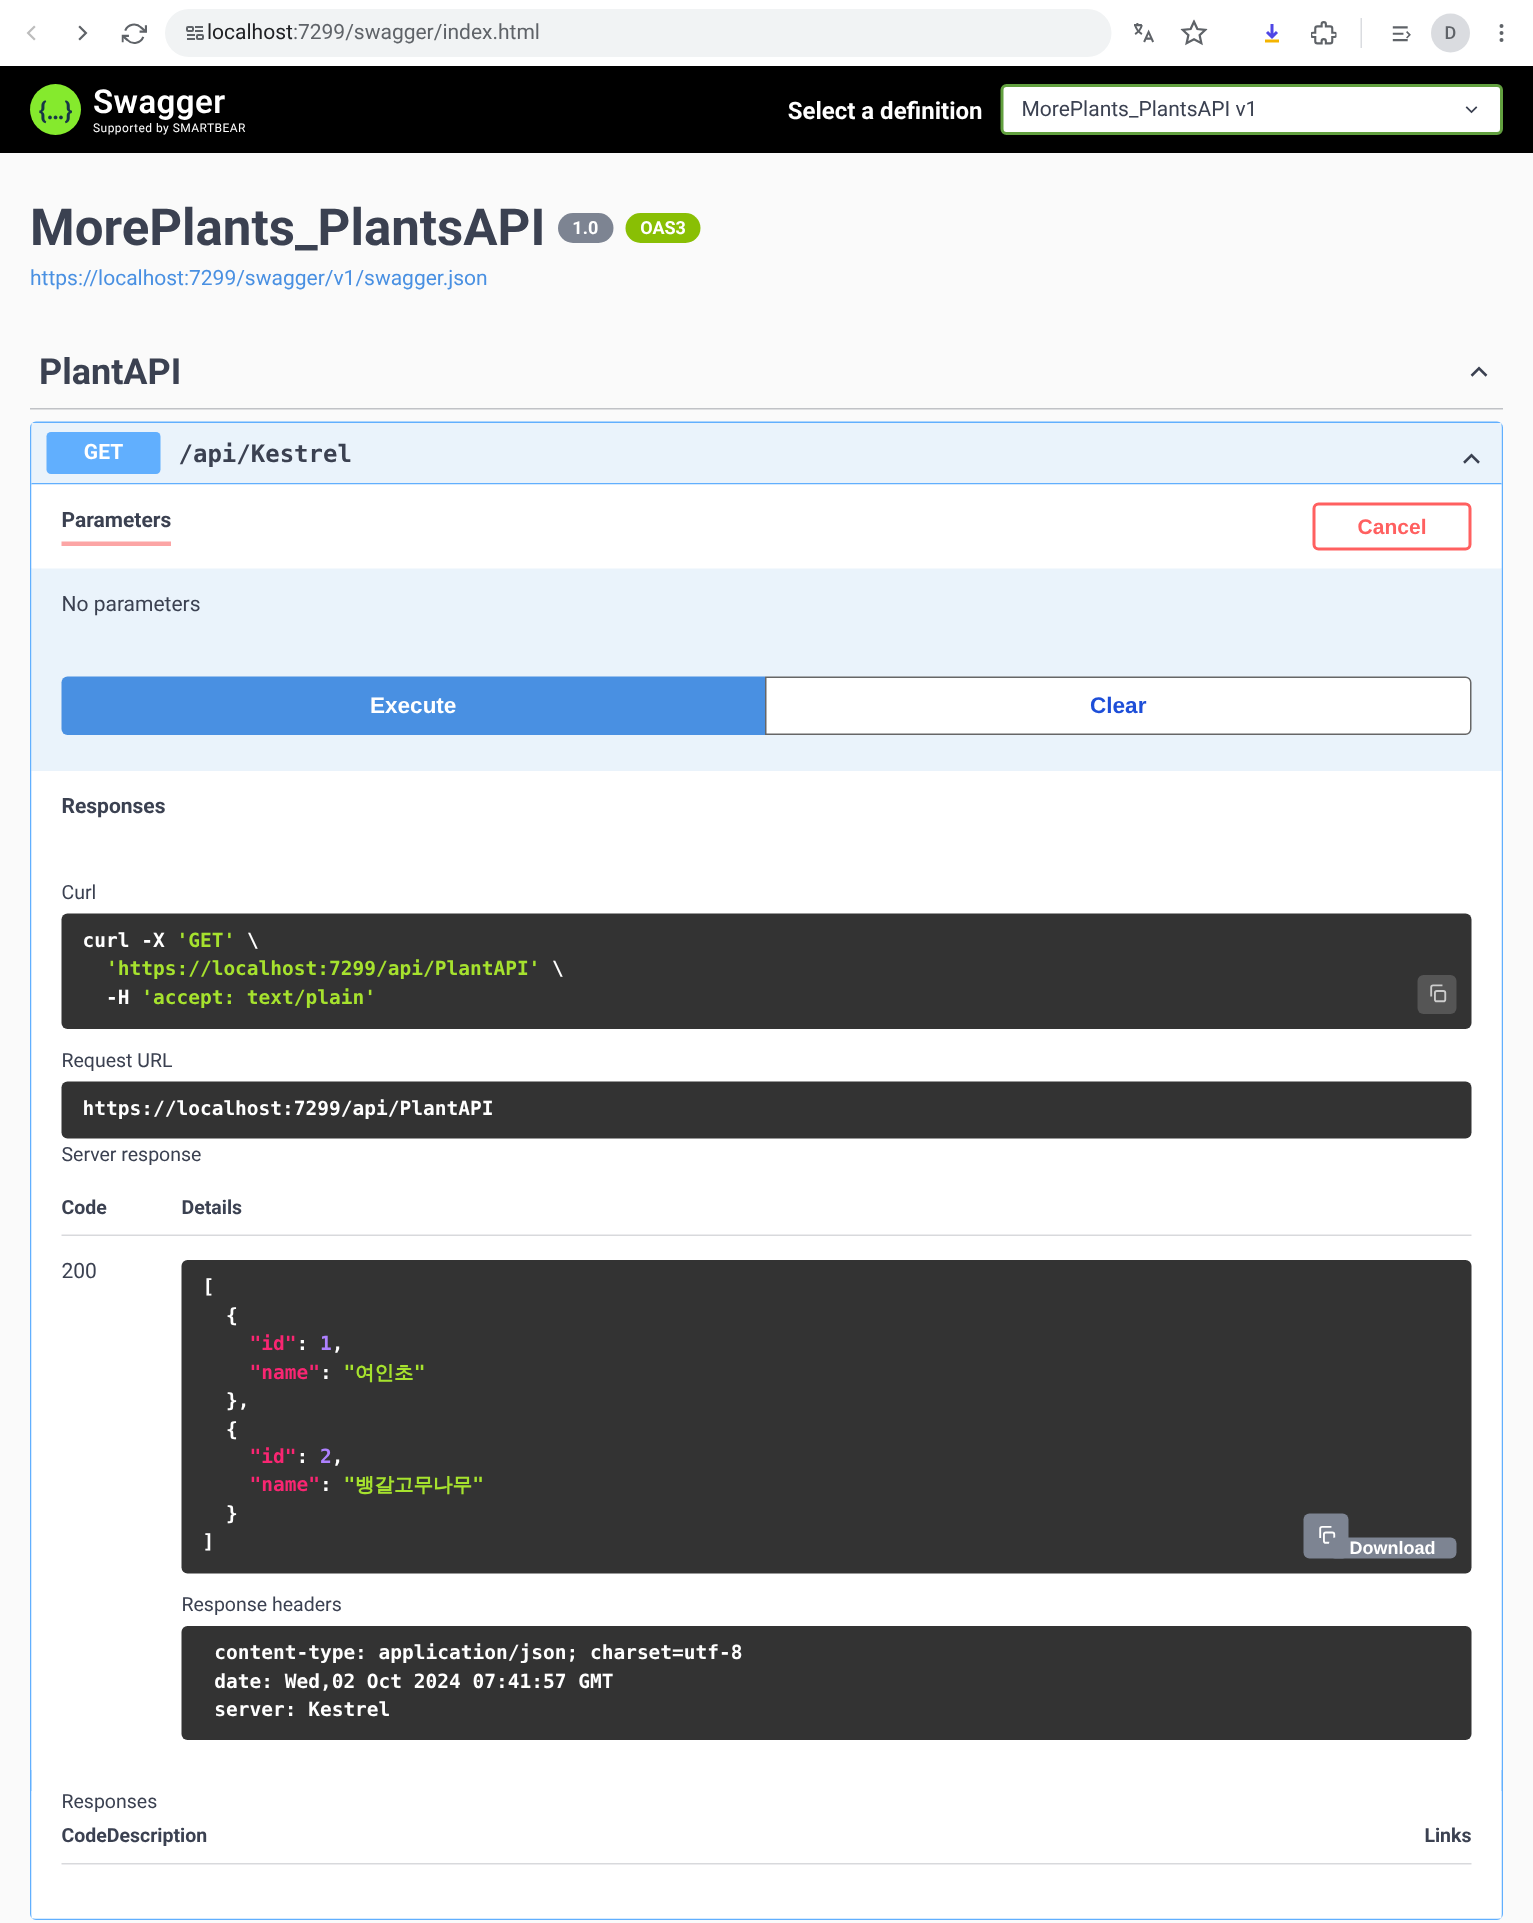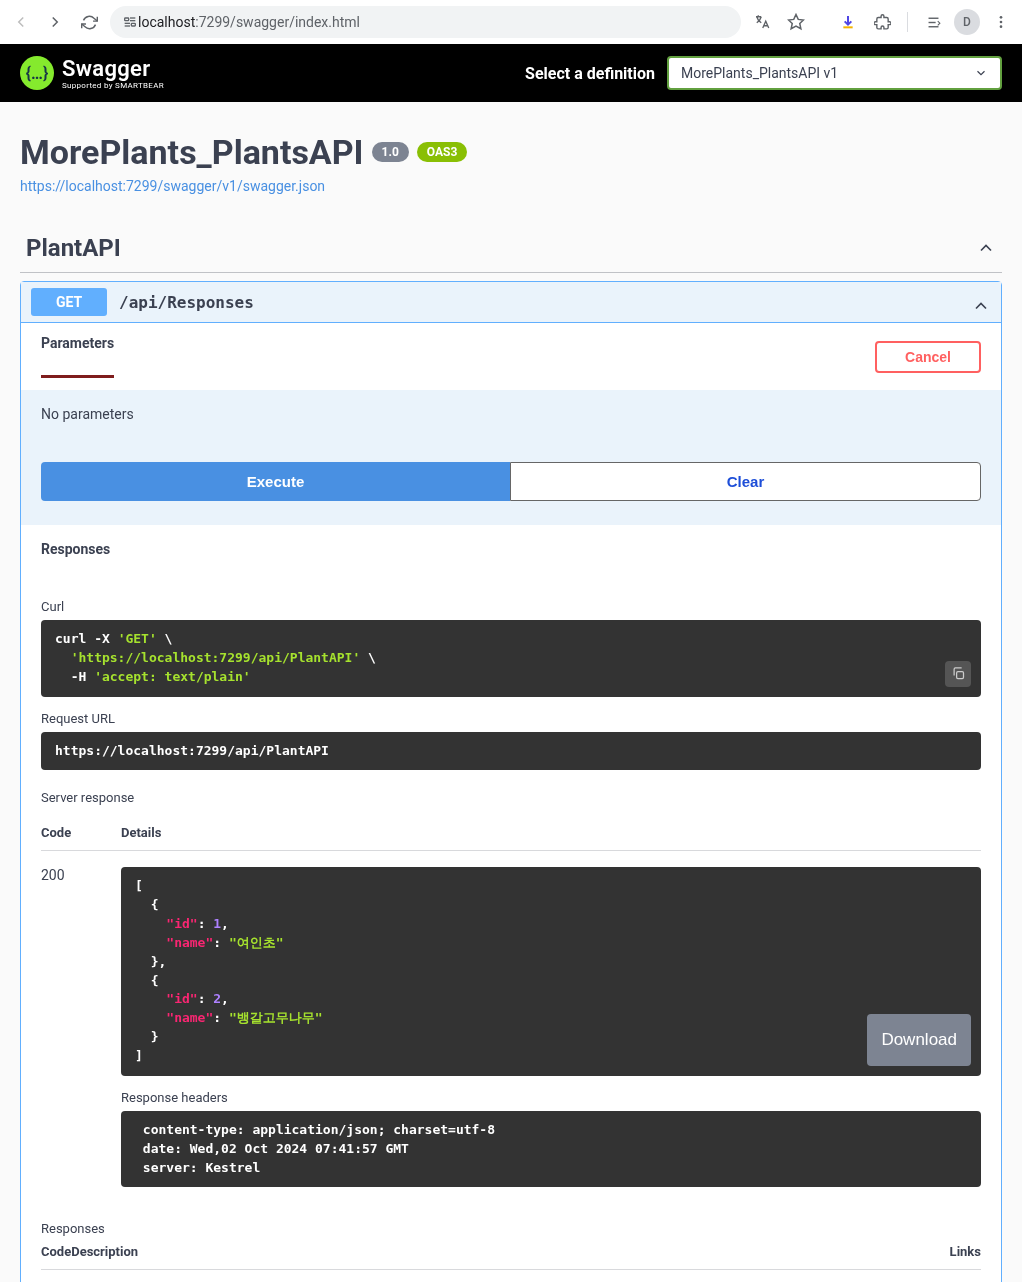--- a/index.html
+++ b/index.html
@@ -36,21 +36,21 @@
 .tag-name { font-size:24px;font-weight:700;color:#3b4151; }
 .chev { font-size:20px;color:#3b4151; }
 
 .op-block { border:1px solid #61affe;border-radius:4px;background:#fff;margin-bottom:20px; }
 .op-summary { display:flex;align-items:flex-end;justify-content:space-between;padding:6px 10px;background:#eaf3fb;border-bottom:1px solid #61affe; }
 .op-summary-left { display:flex;align-items:center;gap:12px; }
 .op-method { background:#61affe;color:#fff;font-weight:700;font-size:14px;padding:6px 20px;border-radius:3px;min-width:76px;text-align:center; }
 .op-path { font-family:"Segoe UI",monospace;font-size:16px;font-weight:600;color:#3b4151; }
 
 .params-header { display:flex;justify-content:space-between;align-items:center;padding:12px 20px;background:#fff; }
-.params-title { font-weight:700;font-size:14px;color:#3b4151;border-bottom:3px solid #7f1d1d;padding-bottom:24px; }
+.params-title { font-weight:700;font-size:14px;color:#3b4151;border-bottom:3px solid #fca5a5;padding-bottom:6px; }
 .cancel-btn { border:2px solid #ff6060;color:#ff6060;background:#fff;border-radius:4px;padding:6px 28px;font-size:14px;font-weight:600; }
 .params-body { padding:16px 20px 24px;background:#eaf3fb; }
 .no-params { color:#3b4151;font-size:14px;margin-bottom:40px; }
 .exec-row { display:flex;gap:0; }
 .exec-btn { flex:1;background:#4990e2;color:#fff;border:none;padding:10px 0;font-size:15px;font-weight:700;border-radius:4px 0 0 4px; }
 .clear-btn { flex:1;background:#fff;color:#1d4ed8;border:1px solid #666;padding:10px 0;font-size:15px;font-weight:600;border-radius:0 4px 4px 0; }
 
 .responses-title { padding:16px 20px;font-weight:700;font-size:14px;color:#3b4151;background:#fff; }
 .resp-section { padding:12px 20px 20px;background:#fff; }
 .sec-label { font-size:13px;color:#3b4151;margin-bottom:6px;margin-top:14px; }
@@ -62,21 +62,21 @@
 .json-key{color:#f92672;}
 .json-num{color:#ae81ff;}
 .json-str{color:#a6e22e;}
 .json-punc{color:#fff;}
 .resp-table-head { display:flex;padding:0 0 10px;border-bottom:1px solid rgba(59,65,81,.2);margin-top:20px;font-size:13px;font-weight:700; }
 .resp-table-head .c1{width:80px;}
 .resp-row { display:flex;padding-top:16px; }
 .resp-row .c1{width:80px;font-size:14px;}
 .resp-row .c2{flex:1;}
 .resp-body-wrap { position:relative; }
-.dl-btn { position:absolute;right:10px;bottom:10px;background:#7d8492;color:#fff;border:none;padding:16px 14px;border-radius:4px;font-size:17px;font-weight:400; }
+.dl-btn { position:absolute;right:10px;bottom:10px;background:#7d8492;color:#fff;border:none;padding:0 14px;border-radius:4px;font-size:12px;font-weight:700; }
 .copy-mini { position:absolute;right:82px;bottom:10px;width:30px;height:30px;background:#7d8492;border-radius:4px;display:flex;align-items:center;justify-content:center;color:#fff; }
 .resp-bottom { padding:0 20px 20px;background:#fff; }
 .bottom-head { display:flex;justify-content:space-between;padding:0 0 10px;border-bottom:1px solid rgba(59,65,81,.2);font-size:13px;font-weight:700;margin-top:8px; }
 .bottom-row { display:flex;padding-top:16px;font-size:14px; }
 svg{display:block;}
 </style>
 </head>
 <body>
 
 <div class="chrome-bar">
@@ -186,21 +186,21 @@
         <svg width="20" height="20" viewBox="0 0 24 24" fill="none" stroke="currentColor" stroke-width="2">
           <polyline points="18 15 12 9 6 15"></polyline>
         </svg>
       </span>
   </div>
 
   <div class="op-block">
     <div class="op-summary">
       <div class="op-summary-left">
         <span class="op-method">GET</span>
-        <span class="op-path">/api/Responses</span>
+        <span class="op-path">/api/Kestrel</span>
       </div>
       <span class="chev">
           <svg width="20" height="20" viewBox="0 0 24 24" fill="none" stroke="currentColor" stroke-width="2">
             <polyline points="18 15 12 9 6 15"></polyline>
           </svg>
         </span>
     </div>
 
     <div class="params-header">
       <span class="params-title">Parameters</span>
@@ -222,21 +222,21 @@
       <div class="code-block"><span class="curl-c">curl -X </span><span class="curl-g">'GET'</span><span class="curl-c"> \</span>
   <span class="curl-str">'https://localhost:7299/api/PlantAPI'</span><span class="curl-c"> \</span>
   <span class="curl-c">-H </span><span class="curl-str">'accept: text/plain'</span><div class="copy-icon"><svg width="15" height="15" viewBox="0 0 24 24" fill="none" stroke="currentColor" stroke-width="2">
               <rect x="9" y="9" width="11" height="11" rx="2"></rect>
               <path d="M5 15V5a2 2 0 012-2h10"></path>
             </svg></div></div>
 
       <div class="sec-label">Request URL</div>
       <div class="code-block">https://localhost:7299/api/PlantAPI</div>
 
-      <div class="sec-label" style="margin-top:20px;font-weight:400">Server response</div>
+      <div class="sec-label" style="margin-top:4px;font-weight:400">Server response</div>
       <div class="resp-table-head">
         <div class="c1">Code</div>
         <div>Details</div>
       </div>
       <div class="resp-row">
         <div class="c1">200</div>
         <div class="c2">
           <div class="resp-body-wrap">
             <div class="code-block"><span class="json-punc">[</span>
   <span class="json-punc">{</span>

